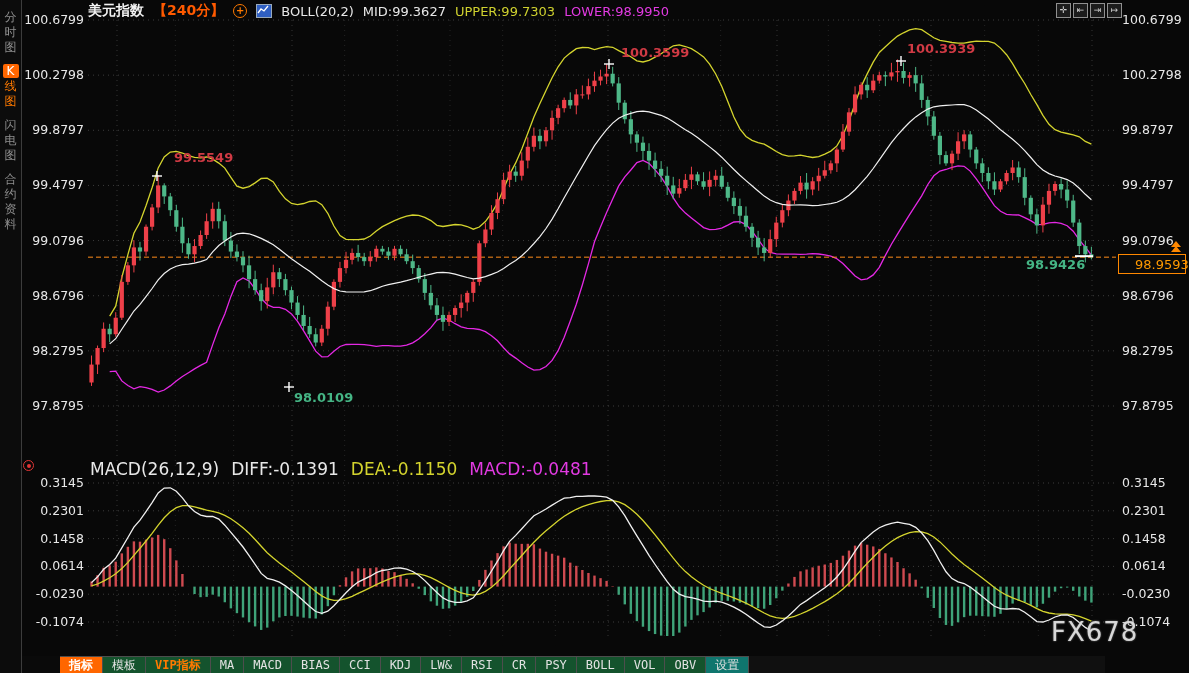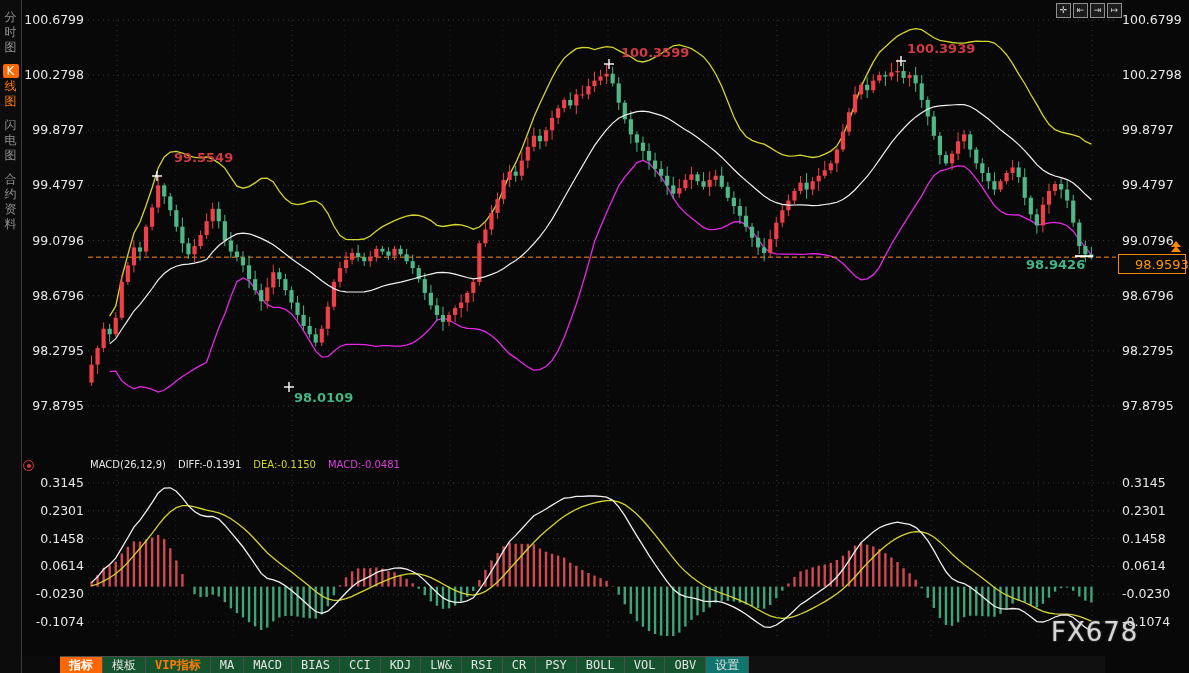--- a/index.html
+++ b/index.html
@@ -23,21 +23,21 @@
   
   .sidebar{position:absolute;left:0;top:0;width:22px;height:673px;background:#0c0c0c;z-index:6;
            border-right:1px solid #3c3c3c;box-sizing:border-box;}
   .side-item{display:flex;flex-direction:column;align-items:center;margin-top:10px;gap:1px;}
   .side-item .ch{font-size:12px;line-height:14px;color:#8f8f8f;width:16px;text-align:center;}
   .side-item.active .ch{color:#ff7a00;}
   .side-item.active .ch.hl{background:#ff6600;color:#fff;border-radius:2px;}
   .side-corner{position:absolute;left:17px;top:666px;width:5px;height:6px;background:#ff6600;}
   
   .macd-header{position:absolute;left:90px;top:459px;z-index:5;display:flex;gap:12px;
-               font-size:10px;color:#e8e8e8;white-space:nowrap;}
+               font-size:17px;color:#e8e8e8;white-space:nowrap;}
   .m-dea{color:#d4d42e;} .m-macd{color:#e23ae2;}
   .sun-icon{position:absolute;left:23px;top:460px;z-index:5;width:9px;height:9px;border:1.5px solid #e03636;
             border-radius:50%;}
   .sun-icon::after{content:"";position:absolute;left:2.5px;top:2.5px;width:4px;height:4px;background:#e03636;border-radius:50%;}
   
   .price-box{position:absolute;left:1118px;top:254px;width:68px;height:20px;z-index:7;background:#0a0a0a;
              border:1px solid #ff8800;color:#ff9900;font-size:13px;line-height:20px;padding-left:16px;box-sizing:border-box;}
   .up-arrows{position:absolute;left:1171px;top:241px;z-index:8;}
   .up-arrows i{display:block;width:0;height:0;border-left:5px solid transparent;border-right:5px solid transparent;
                border-bottom:6px solid #ff8800;margin-bottom:-1px;}
@@ -639,20 +639,34 @@
       <text x="907" y="53" fill="#d03a44" font-size="13" font-weight="bold">100.3939</text>
       <line x1="896" y1="61" x2="906" y2="61" stroke="#fff" stroke-width="1.4"></line>
       <line x1="901" y1="56" x2="901" y2="66" stroke="#fff" stroke-width="1.4"></line>
       <text x="294" y="402" fill="#45b585" font-size="13" font-weight="bold">98.0109</text>
       <line x1="284" y1="387" x2="294" y2="387" stroke="#fff" stroke-width="1.4"></line>
       <line x1="289" y1="382" x2="289" y2="392" stroke="#fff" stroke-width="1.4"></line>
       <text x="1026" y="269" fill="#45b585" font-size="13" font-weight="bold">98.9426</text>
       <line x1="1075" y1="256.1631195543491" x2="1093" y2="256.1631195543491" stroke="#fff" stroke-width="2"></line>
     </svg>
 
+  <div class="topbar">
+    <span class="t-symbol">美元指数</span>
+    <span class="t-period">【240分】</span>
+    <span class="oplus">+</span>
+    <span class="mini-chart-icon">
+      <svg width="12" height="10">
+          <polyline points="1,8 4,4 7,6 11,1" fill="none" stroke="#fff" stroke-width="1.3"></polyline>
+        </svg>
+    </span>
+    <span>BOLL(20,2)</span>
+    <span>MID:99.3627</span>
+    <span class="t-upper">UPPER:99.7303</span>
+    <span class="t-lower">LOWER:98.9950</span>
+  </div>
 
   <div class="win-icons">
       <span class="win-icon">✛</span>
       <span class="win-icon">⇤</span>
       <span class="win-icon">⇥</span>
       <span class="win-icon">↦</span>
     </div>
 
   <div class="sidebar">
       <div class="side-item">

